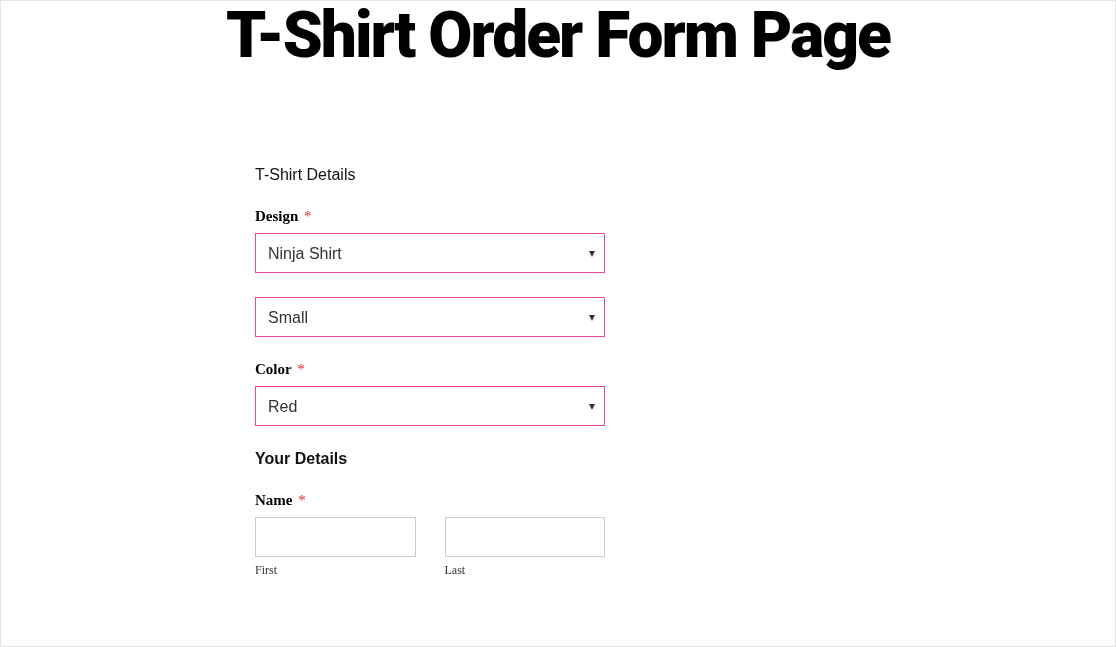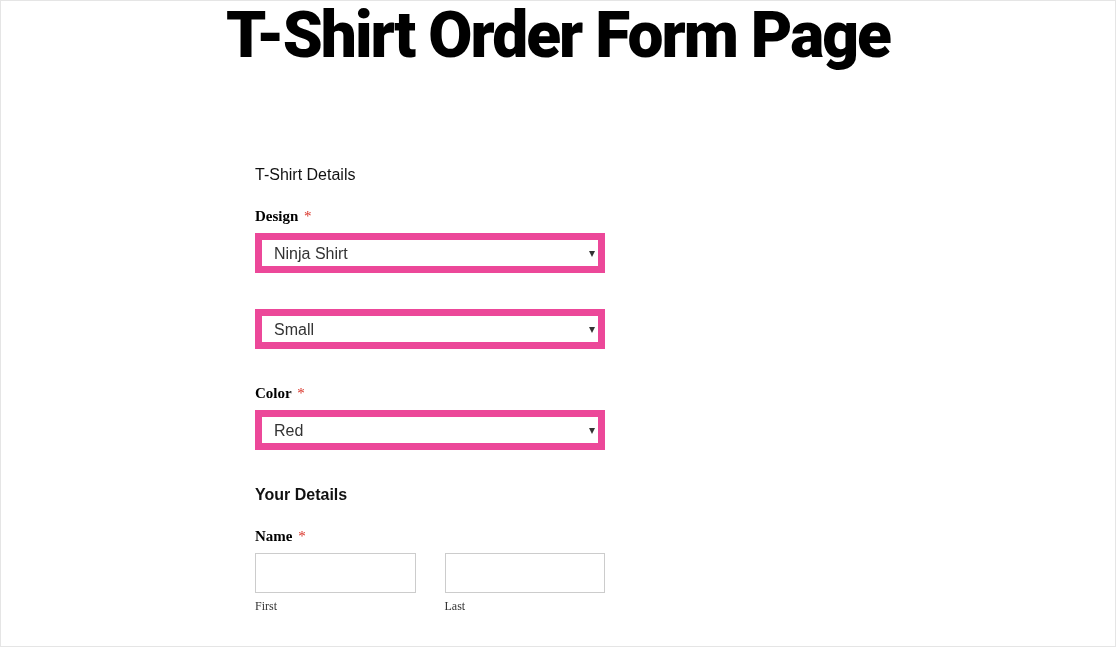--- a/index.html
+++ b/index.html
@@ -30,21 +30,21 @@
       margin-top: 95px;
     }
     .section-heading {
       font-family: Arial, Helvetica, sans-serif;
       font-size: 16px;
       font-weight: 400;
       color: #111111;
       margin-bottom: 24px;
     }
     .field-group {
-      margin-bottom: 36px;
+      margin-bottom: 24px;
     }
     .field-label {
       font-family: Georgia, "Times New Roman", serif;
       font-size: 15px;
       font-weight: 700;
       color: #000000;
       display: block;
       margin-bottom: 8px;
     }
     .required-asterisk {
@@ -52,21 +52,21 @@
       font-weight: 400;
       margin-left: 2px;
     }
     .select-wrapper {
       position: relative;
       width: 100%;
     }
     .select-field {
       width: 100%;
       height: 40px;
-      border: 7px solid #ec4899;
+      border: 1px solid #ec4899;
       background: #ffffff;
       font-family: Arial, Helvetica, sans-serif;
       font-size: 16px;
       color: #333333;
       padding: 0 12px;
       appearance: none;
       -webkit-appearance: none;
       -moz-appearance: none;
       cursor: pointer;
     }

